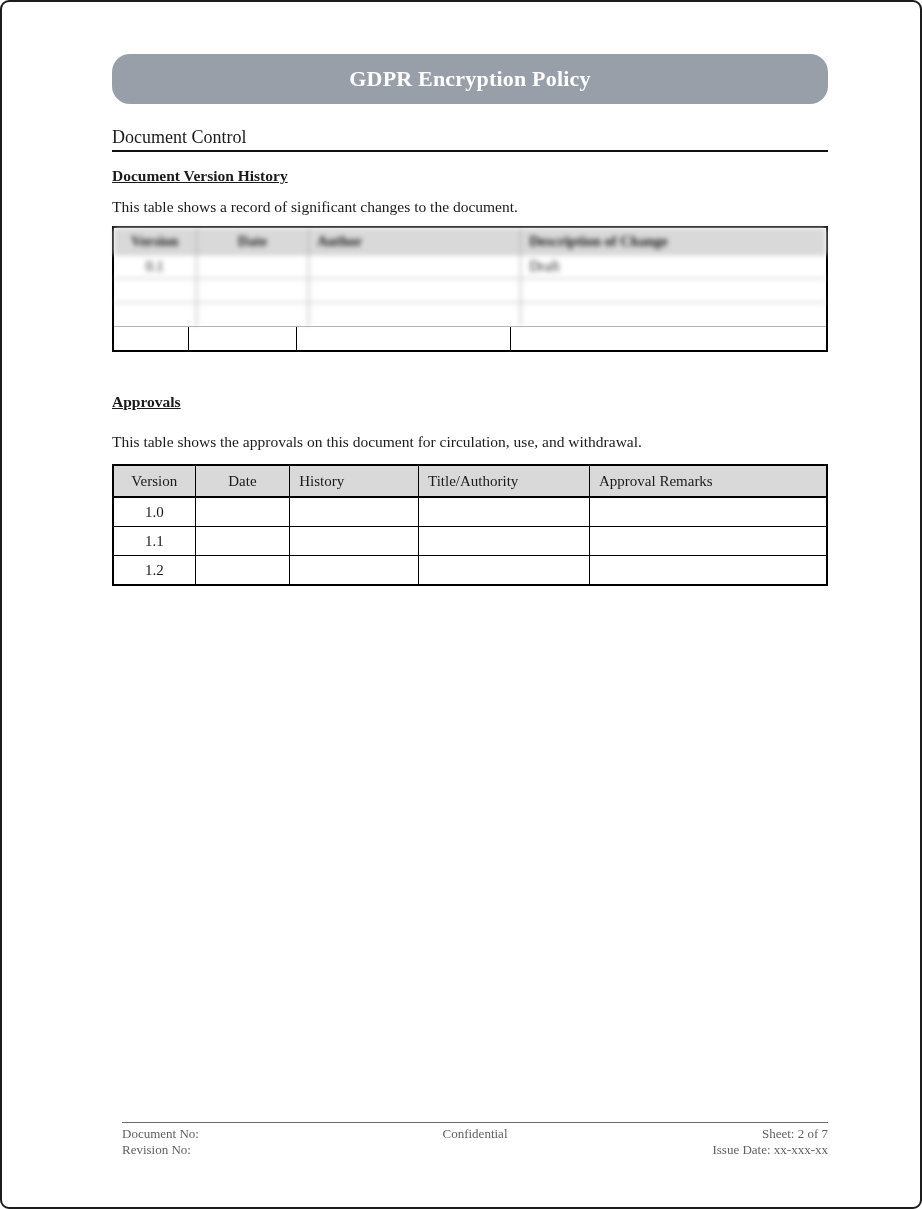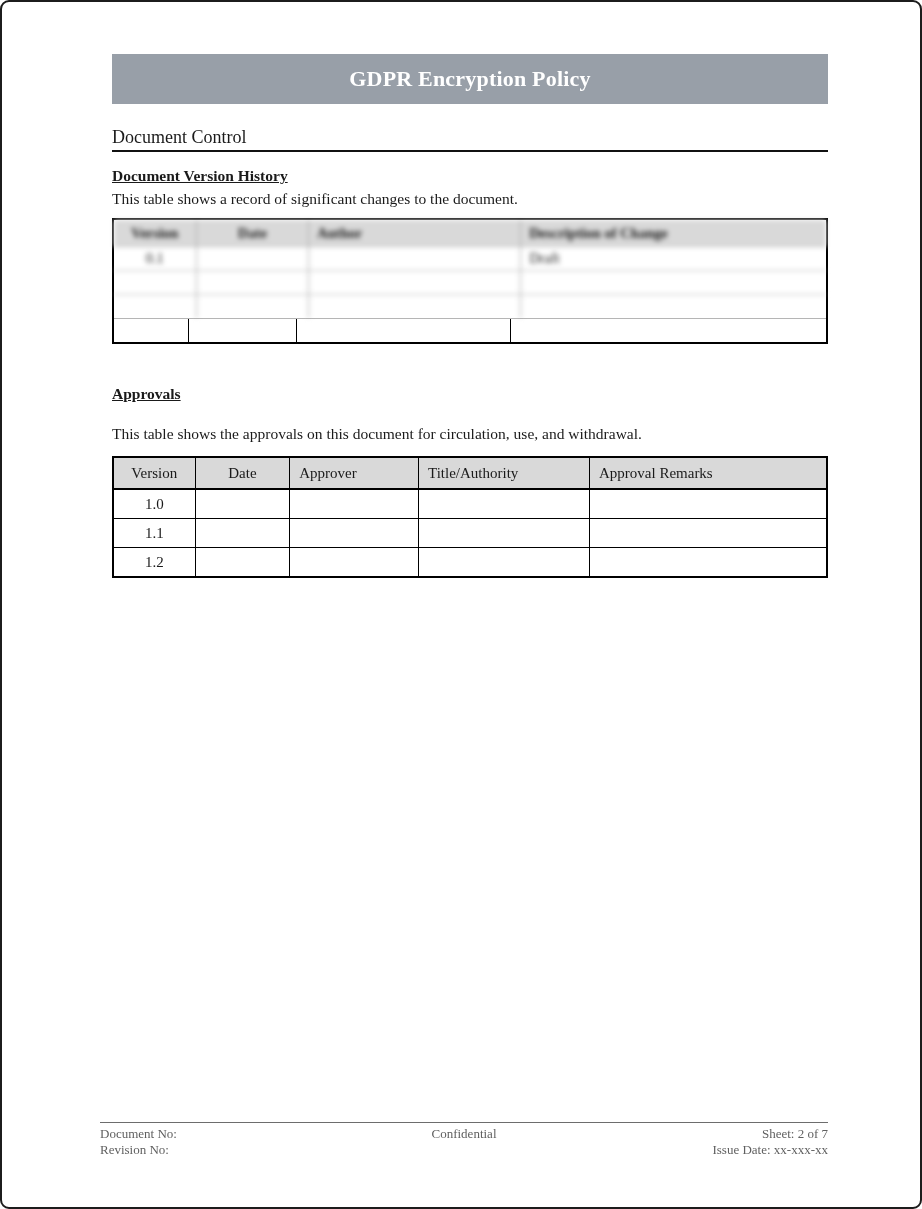--- a/index.html
+++ b/index.html
@@ -3,30 +3,30 @@
 <meta charset="utf-8">
 <style>
   html,body{margin:0;padding:0;background:#ffffff;}
   body{width:922px;height:1209px;font-family:"Liberation Serif","DejaVu Serif",serif;color:#1a1a1a;}
   .page{position:relative;width:922px;height:1209px;box-sizing:border-box;
         background:#ffffff;border:2px solid #1c1c1c;border-radius:9px;overflow:hidden;}
   .content{margin:0 92px 0 110px;}
 
   
   .banner{margin-top:52px;height:50px;background:#989fa8;
-          display:flex;align-items:center;justify-content:center;}
+          display:flex;align-items:center;justify-content:center;border-radius:18px;}
   .banner-title{color:#ffffff;font-weight:bold;font-size:22px;letter-spacing:.2px;}
 
   
   .h1{margin-top:23px;font-size:18px;font-weight:normal;line-height:20px;
       padding-bottom:3px;border-bottom:2px solid #111;}
   .h2{font-size:15.5px;font-weight:bold;line-height:19px;text-decoration:underline;}
   .h2.vh{margin-top:14px;}
   .h2.ap{margin-top:40px;}
-  .para{font-size:15.5px;line-height:18px;margin-top:5px;}
+  .para{font-size:15.5px;line-height:18px;margin-top:13px;}
   .para.ap{margin-top:22px;}
 
   
   .vh-wrap{margin-top:10px;border:2px solid #000;}
   .vh-blur{filter:blur(2.4px);}
   table{border-collapse:collapse;width:100%;table-layout:fixed;}
   .vh-inner td{font-size:14.5px;padding:0 8px;overflow:hidden;white-space:nowrap;}
   .vh-inner .hrow td{background:#d9d9d9;font-weight:bold;height:26px;}
   .vh-inner .brow td{height:23px;}
   .vh-inner td+td{border-left:1px solid #a5a5a5;}
@@ -37,21 +37,21 @@
   .col-l{text-align:left;}
 
   
   .ap-table{margin-top:13px;border:2px solid #000;}
   .ap-table th,.ap-table td{border:1px solid #000;font-size:15px;padding:0 9px;
        overflow:hidden;white-space:nowrap;}
   .ap-table th{background:#d9d9d9;font-weight:normal;height:30px;border-bottom:2px solid #000;}
   .ap-table td{height:28px;}
 
   
-  .footer{position:absolute;left:98px;right:92px;top:1120px;
+  .footer{position:absolute;left:120px;right:92px;top:1120px;
           border-top:1px solid #6d6d6d;padding-top:3px;
           display:grid;grid-template-columns:1fr auto 1fr;
           font-size:13px;line-height:15.5px;color:#5f5f5f;}
   .footer .fc{text-align:center;}
   .footer .fr{text-align:right;}
 </style>
 </head>
 <body>
 
 <div class="page">
@@ -110,21 +110,21 @@
     </div>
 
     <div class="h2 ap">Approvals</div>
     <div class="para ap">This table shows the approvals on this document for circulation, use, and withdrawal.</div>
 
     <table class="ap-table">
       <thead>
         <tr>
           <th class="col-c" style="width:10.3%">Version</th>
           <th class="col-c" style="width:12.4%">Date</th>
-          <th class="col-l" style="width:17.8%">Approver</th>
+          <th class="col-l" style="width:17.8%">History</th>
           <th class="col-l" style="width:24.5%">Title/Authority</th>
           <th class="col-l" style="width:35.0%">Approval Remarks</th>
         </tr>
       </thead>
       <tbody>
         <tr>
           <td class="col-c">1.0</td>
           <td></td>
           <td></td>
           <td></td>

